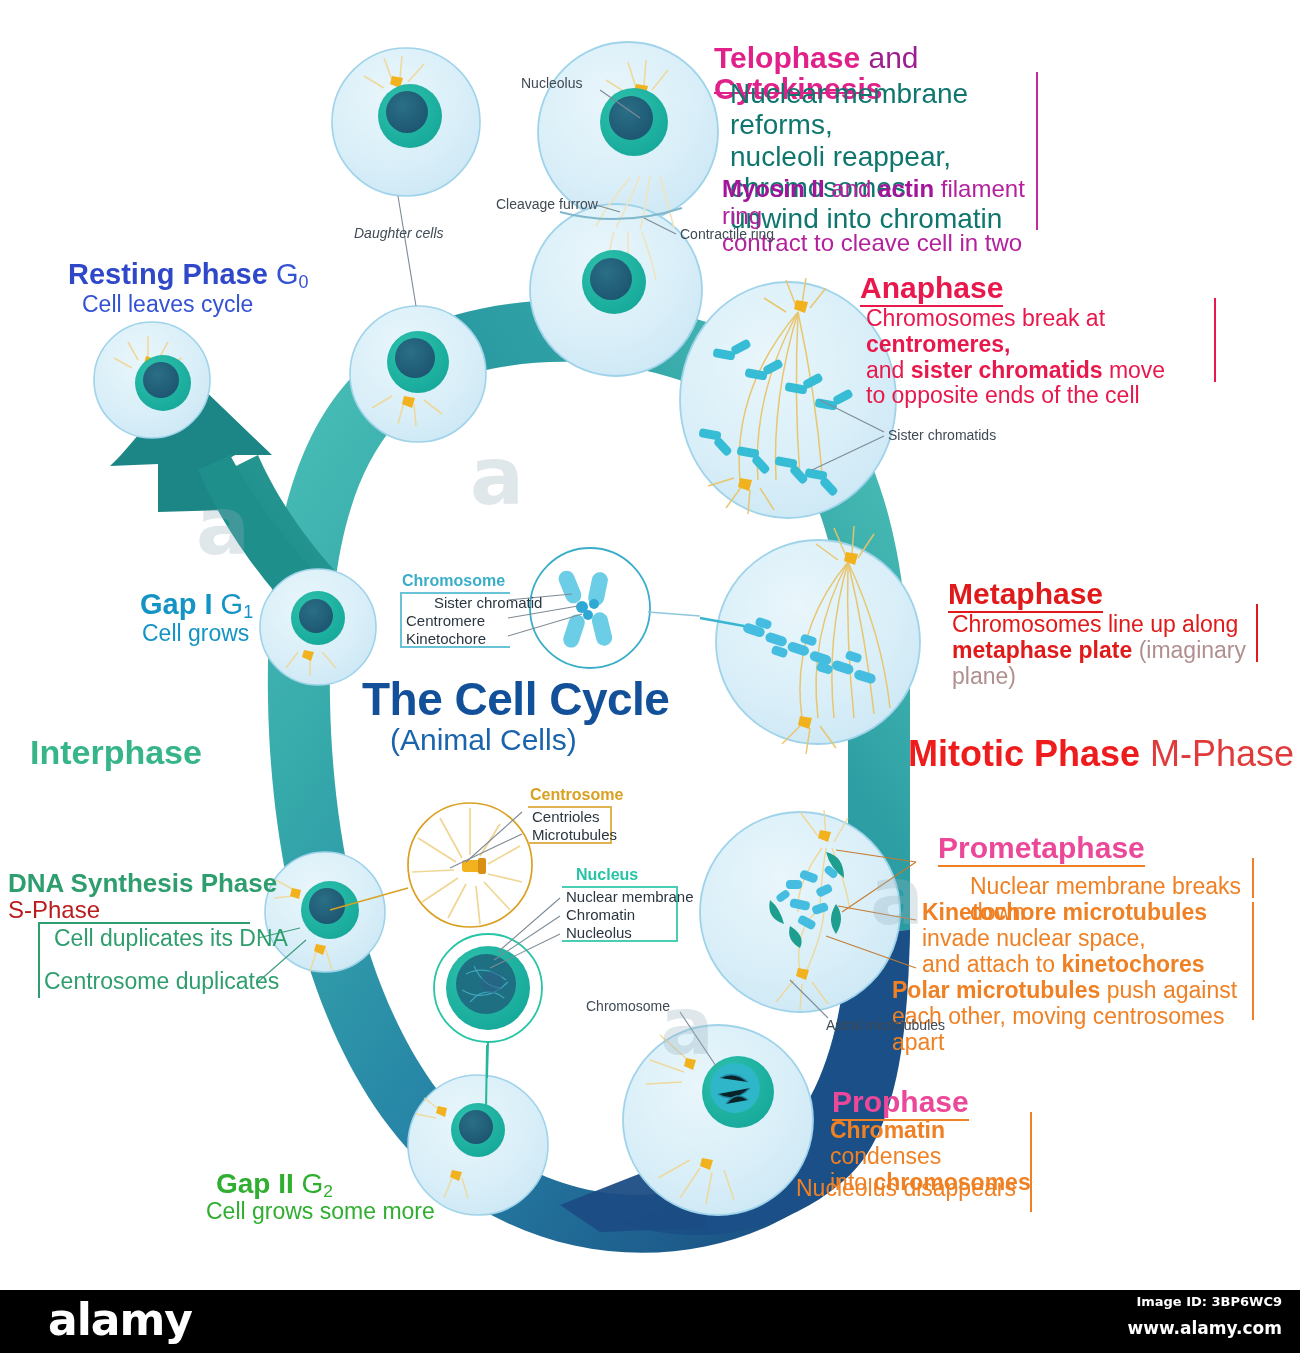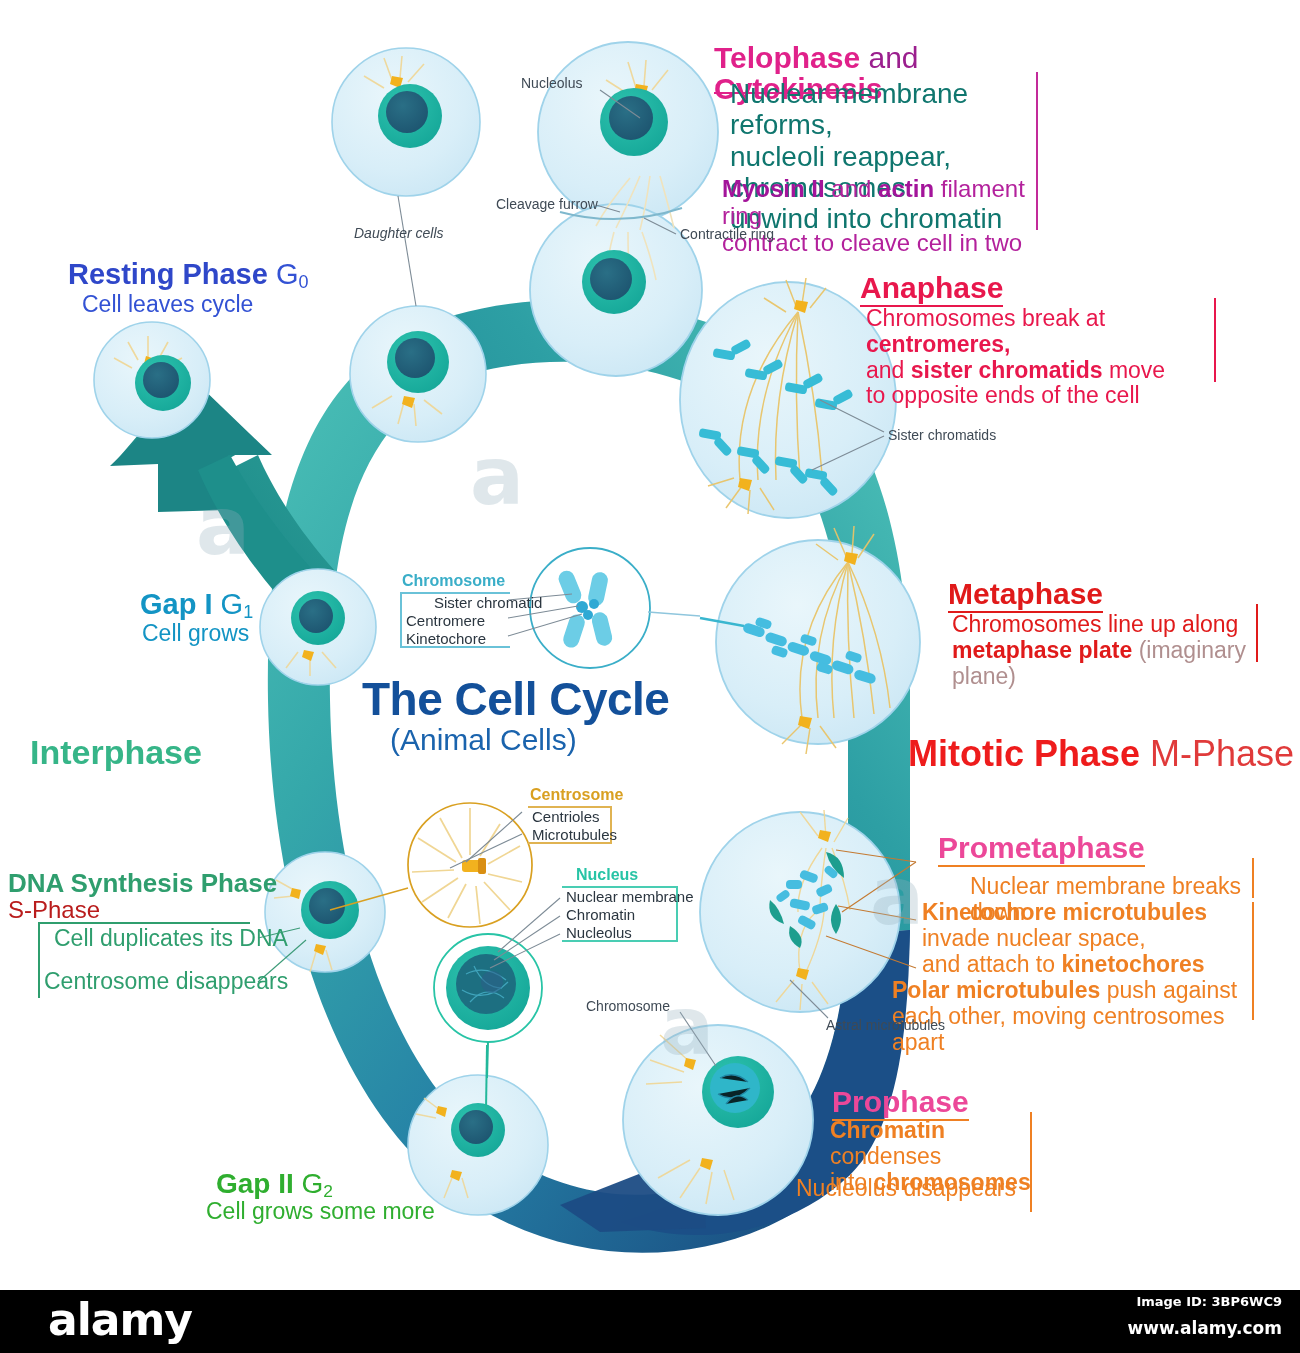--- a/index.html
+++ b/index.html
@@ -583,21 +583,21 @@
   <div class="blk gap1-h" style="left:140px;top:588px;">
     <span>Gap I</span> <span class="n">G</span><sub class="n">1</sub>
   </div>
   <div class="blk gap1-b" style="left:142px;top:620px;">Cell grows</div>
 
   <div class="blk interph" style="left:30px;top:733px;">Interphase</div>
 
   <div class="blk sph-h" style="left:8px;top:868px;">DNA Synthesis Phase</div>
   <div class="blk sph-s" style="left:8px;top:896px;">S-Phase</div>
   <div class="blk sph-b" style="left:44px;top:925px;margin-left:10px;">Cell duplicates its DNA</div>
-  <div class="blk sph-b" style="left:44px;top:968px;">Centrosome disappears</div>
+  <div class="blk sph-b" style="left:44px;top:968px;">Centrosome duplicates</div>
   <div class="abs" style="left:38px;top:922px;width:2px;height:76px;background:#2f9e6e;"></div>
   <div class="abs" style="left:38px;top:922px;width:212px;height:2px;background:#2f9e6e;"></div>
 
   <div class="blk gap2-h" style="left:216px;top:1168px;">
     <span>Gap II</span> <span class="n">G</span><sub class="n">2</sub>
   </div>
   <div class="blk gap2-b" style="left:206px;top:1198px;">Cell grows some more</div>
 
   <div class="blk title1" style="left:362px;top:672px;">The Cell Cycle</div>
   <div class="blk title2" style="left:390px;top:723px;">(Animal Cells)</div>

